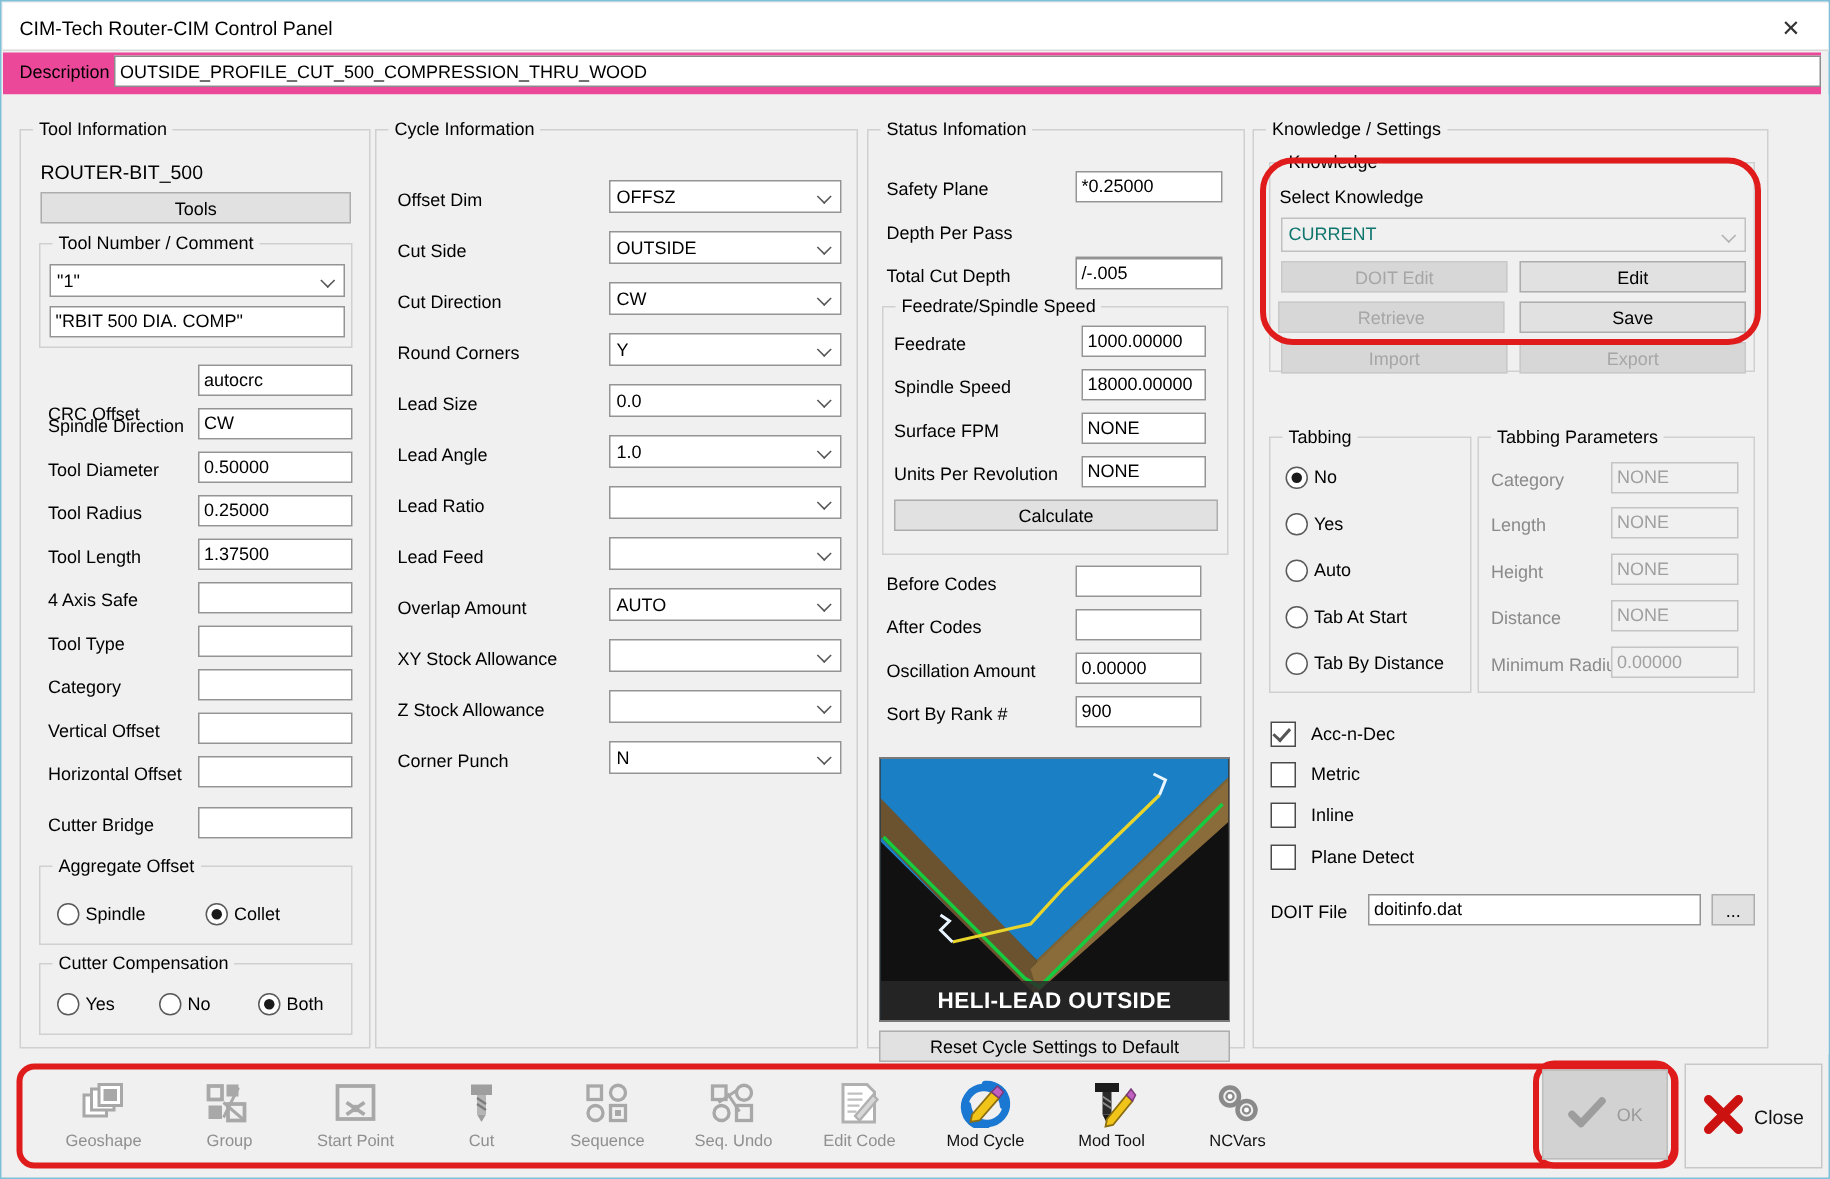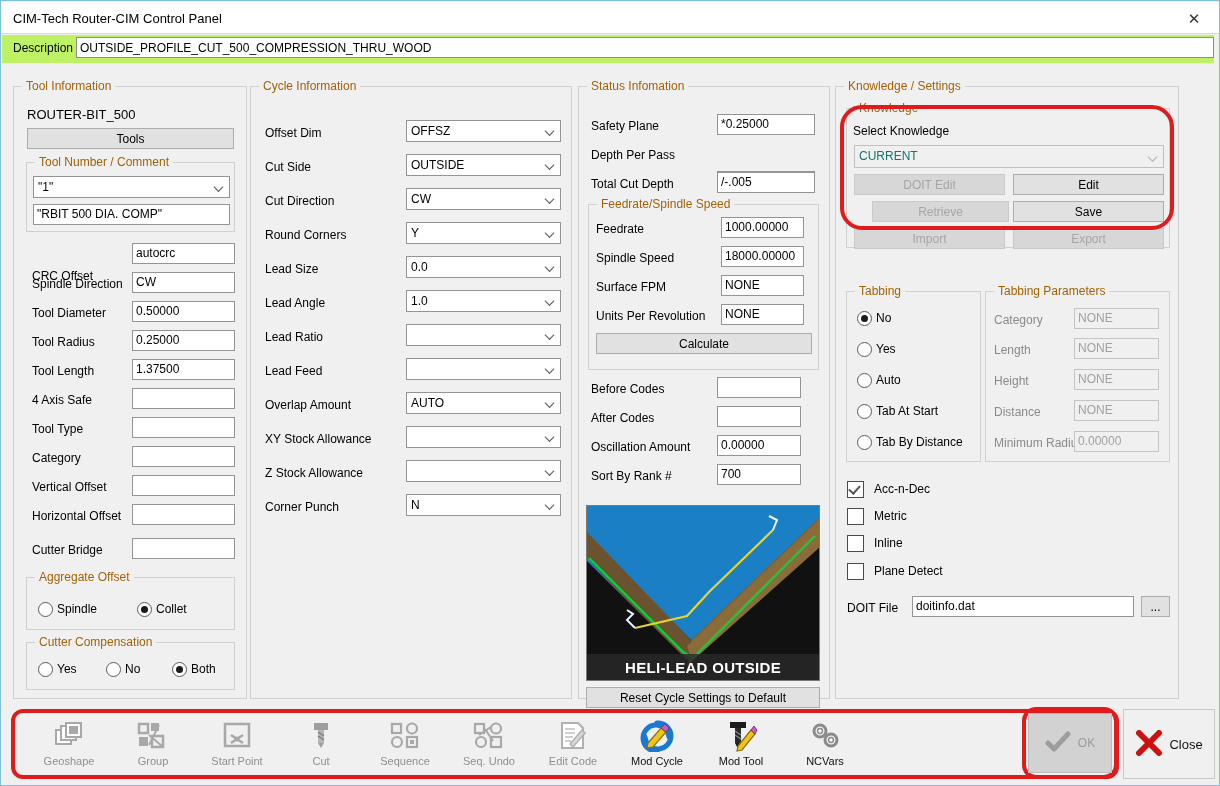--- a/index.html
+++ b/index.html
@@ -38,21 +38,21 @@
     width: 40px; height: 25px;
     display: flex; align-items: center; justify-content: center;
     font-size: 15px; color: #333; cursor: pointer;
     font-family: "DejaVu Sans", sans-serif;
   }
 
   
   #desc-row {
     position: absolute; left: 1px; top: 34px;
     width: 1212px; height: 28px;
-    background: #bef264;
+    background: #ec4899;
   }
   #desc-label {
     position: absolute; left: 11px; top: 6px;
     font-size: 12px;
   }
   #desc-input {
     position: absolute; left: 74px; top: 2px;
     width: 1138px; height: 21px;
     background: #fff;
     border: 1px solid #8c8c8c;
@@ -75,21 +75,21 @@
     position: absolute;
     border: 1px solid #d0d0d0;
     background: transparent;
   }
   .gbox > .gtitle {
     position: absolute;
     top: -8px; left: 8px;
     background: #f0f0f0;
     padding: 0 4px;
     font-size: 12px;
-    color: #a16207;
+    color: #000000;
     white-space: nowrap;
   }
 
   .lbl {
     position: absolute;
     font-size: 12px;
     color: #000;
     white-space: nowrap;
   }
   .lbl.dim { color: #8a8a8a; }
@@ -515,21 +515,21 @@
       <div class="lbl" style="left:12px; top:295px;">Before Codes</div>
       <div class="tbox" style="left:138px; top:290px; width:84px;"></div>
 
       <div class="lbl" style="left:12px; top:324px;">After Codes</div>
       <div class="tbox" style="left:138px; top:319px; width:84px;"></div>
 
       <div class="lbl" style="left:12px; top:353px;">Oscillation Amount</div>
       <div class="tbox" style="left:138px; top:348px; width:84px;">0.00000</div>
 
       <div class="lbl" style="left:12px; top:382px;">Sort By Rank #</div>
-      <div class="tbox" style="left:138px; top:377px; width:84px;">700</div>
+      <div class="tbox" style="left:138px; top:377px; width:84px;">900</div>
 
       <div id="preview" style="left:7px; top:418px; width:234px; height:176px;">
         <svg width="232" height="174" viewBox="0 0 232 174">
           <rect x="0" y="0" width="232" height="174" fill="#000000"></rect>
 
           <polygon points="0,0 232,0 232,10 112,132 0,26" fill="#1a7fc4"></polygon>
           <polygon points="0,0 175,0 0,174" fill="#1a7fc4"></polygon>
           <polygon points="0,0 232,0 232,14 108,138 0,30" fill="#1a7fc4"></polygon>
 
           <polygon points="232,12 232,40 118,158 100,158 104,134" fill="#7d6234"></polygon>
@@ -561,21 +561,21 @@
         <div class="lbl" style="left:6px; top:15px;">Select Knowledge</div>
 
         <div class="combo dis" style="left:7px; top:36px; width:310px; height:23px;">
           <span>CURRENT</span>
           <span class="chev"></span>
         </div>
 
         <div class="btn dis" style="left:7px; top:65px; width:151px; height:21px;">DOIT Edit</div>
         <div class="btn flat" style="left:166px; top:65px; width:151px; height:21px;">Edit</div>
 
-        <div class="btn dis" style="left:25px; top:92px; width:137px; height:21px;">Retrieve</div>
+        <div class="btn dis" style="left:5px; top:92px; width:151px; height:21px;">Retrieve</div>
         <div class="btn flat" style="left:166px; top:92px; width:151px; height:21px;">Save</div>
 
         <div class="btn dis" style="left:7px; top:119px; width:151px; height:21px;">Import</div>
         <div class="btn dis" style="left:166px; top:119px; width:151px; height:21px;">Export</div>
       </div>
 
       <div class="gbox" style="left:10px; top:204px; width:135px; height:171px;">
         <div class="gtitle">Tabbing</div>
         <div class="radio on" style="left:10px; top:19px;">
           <span>No</span>

